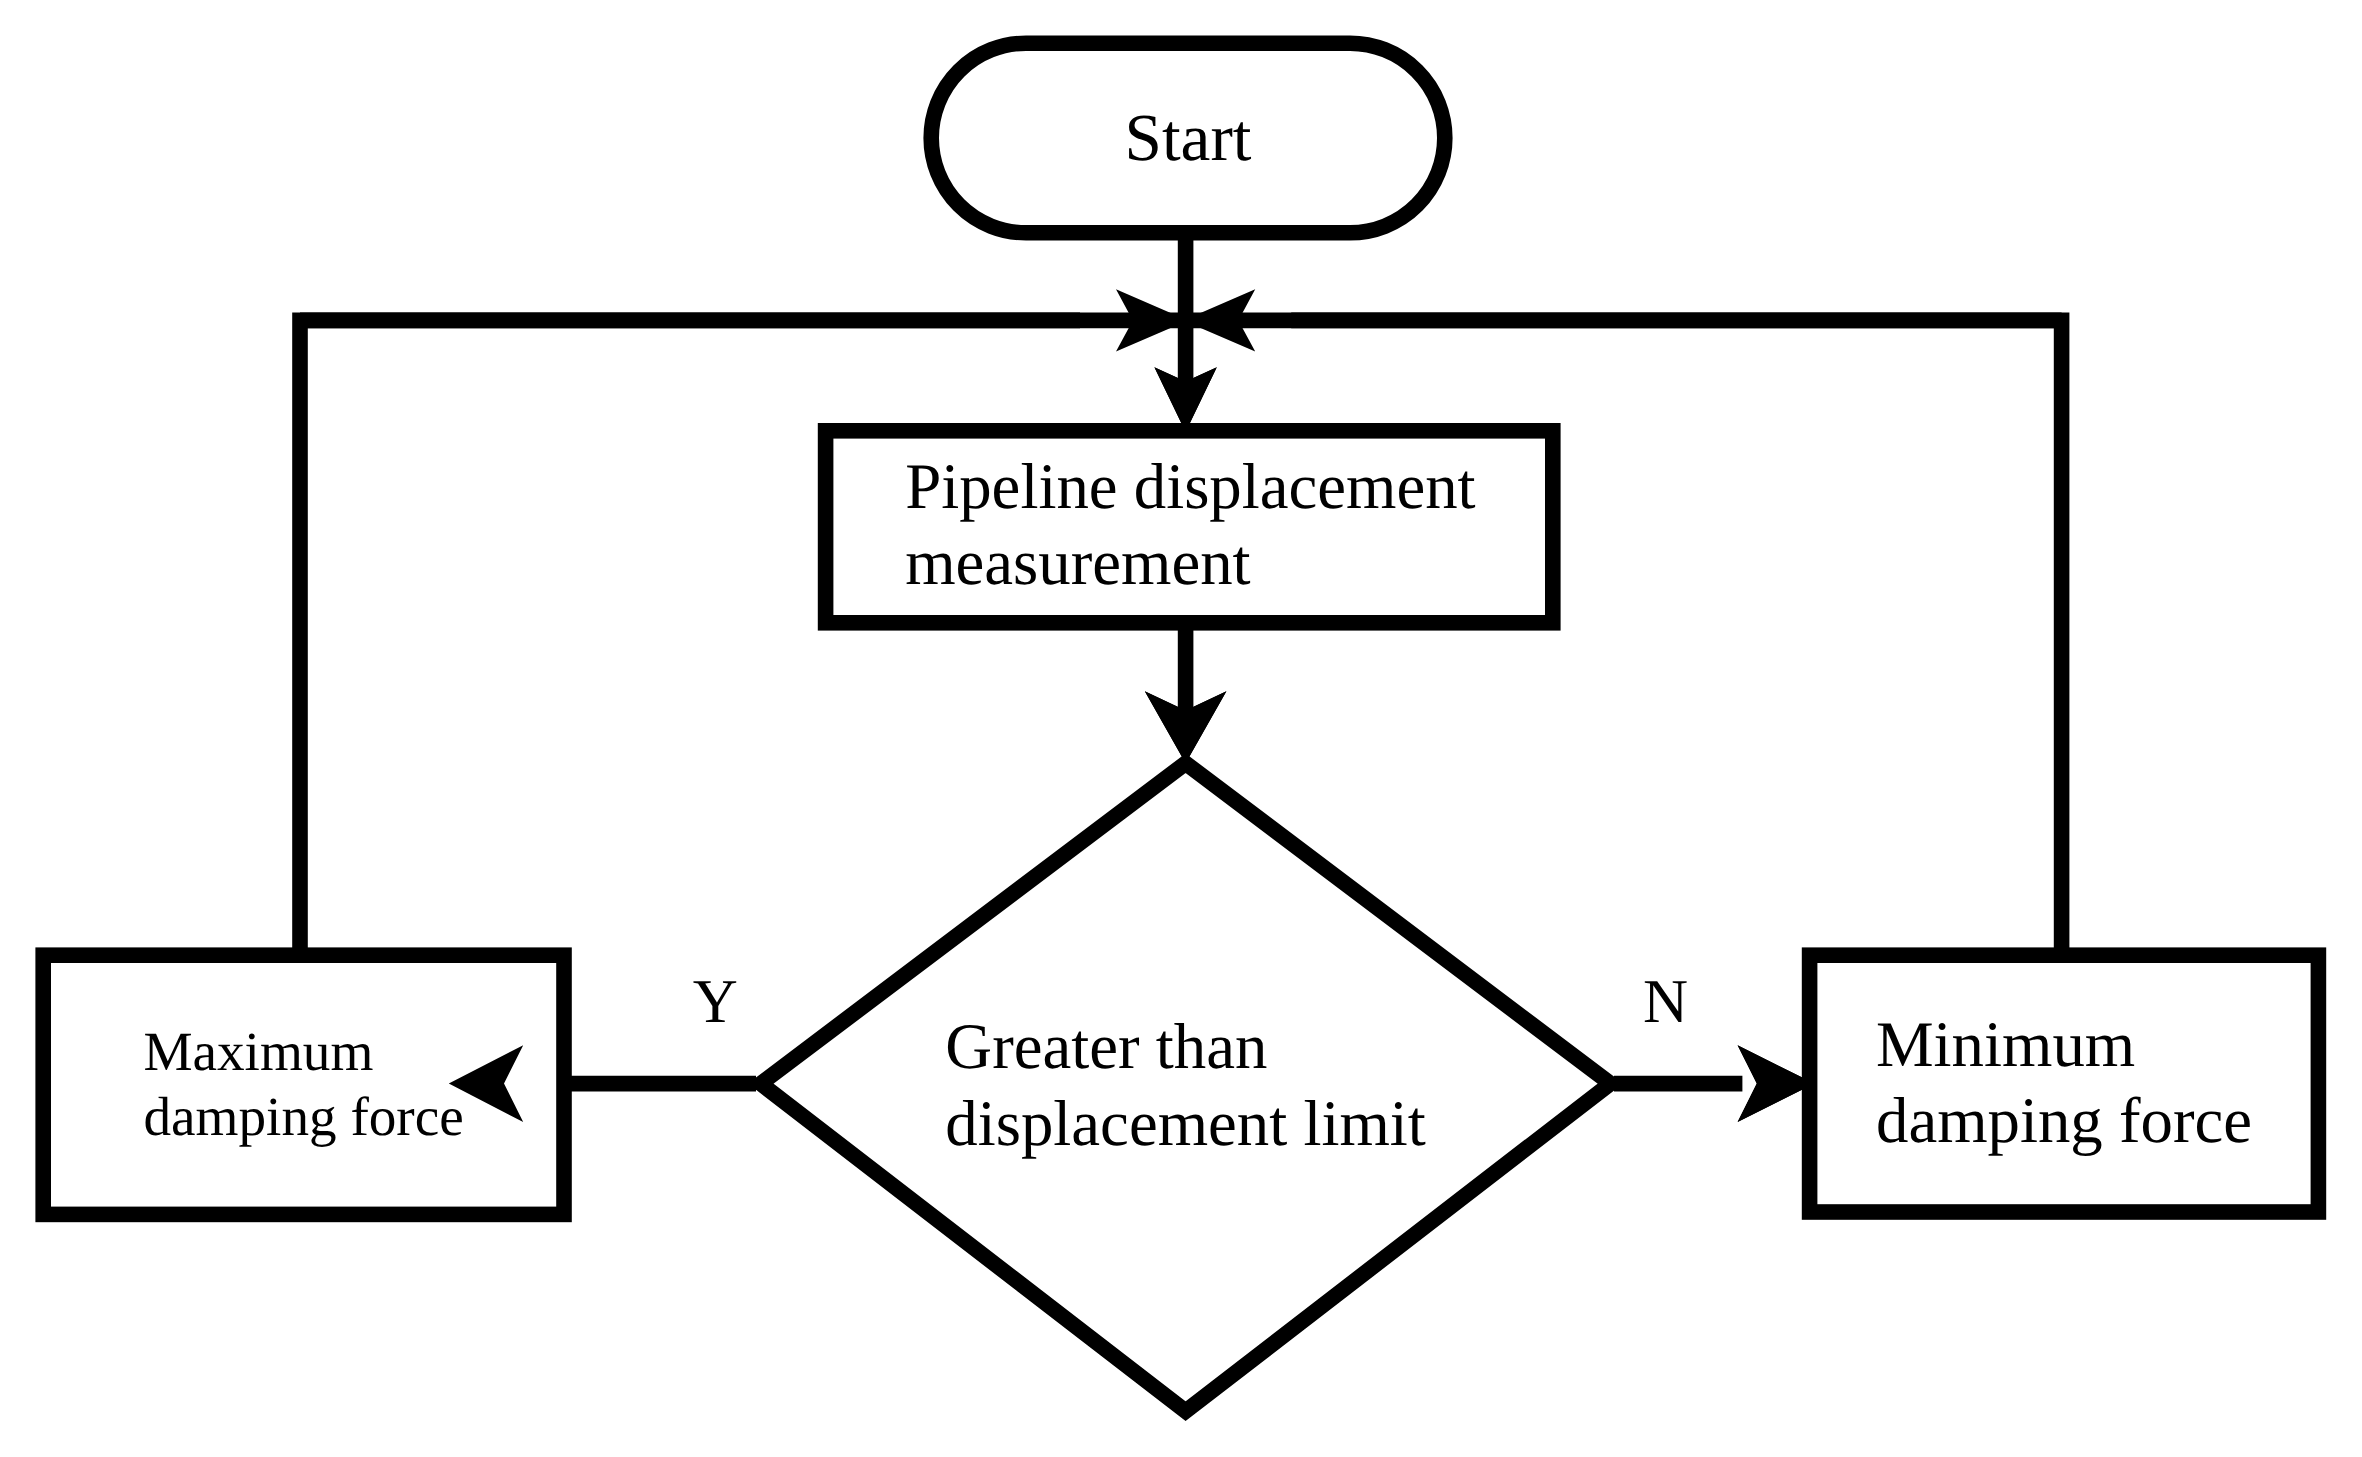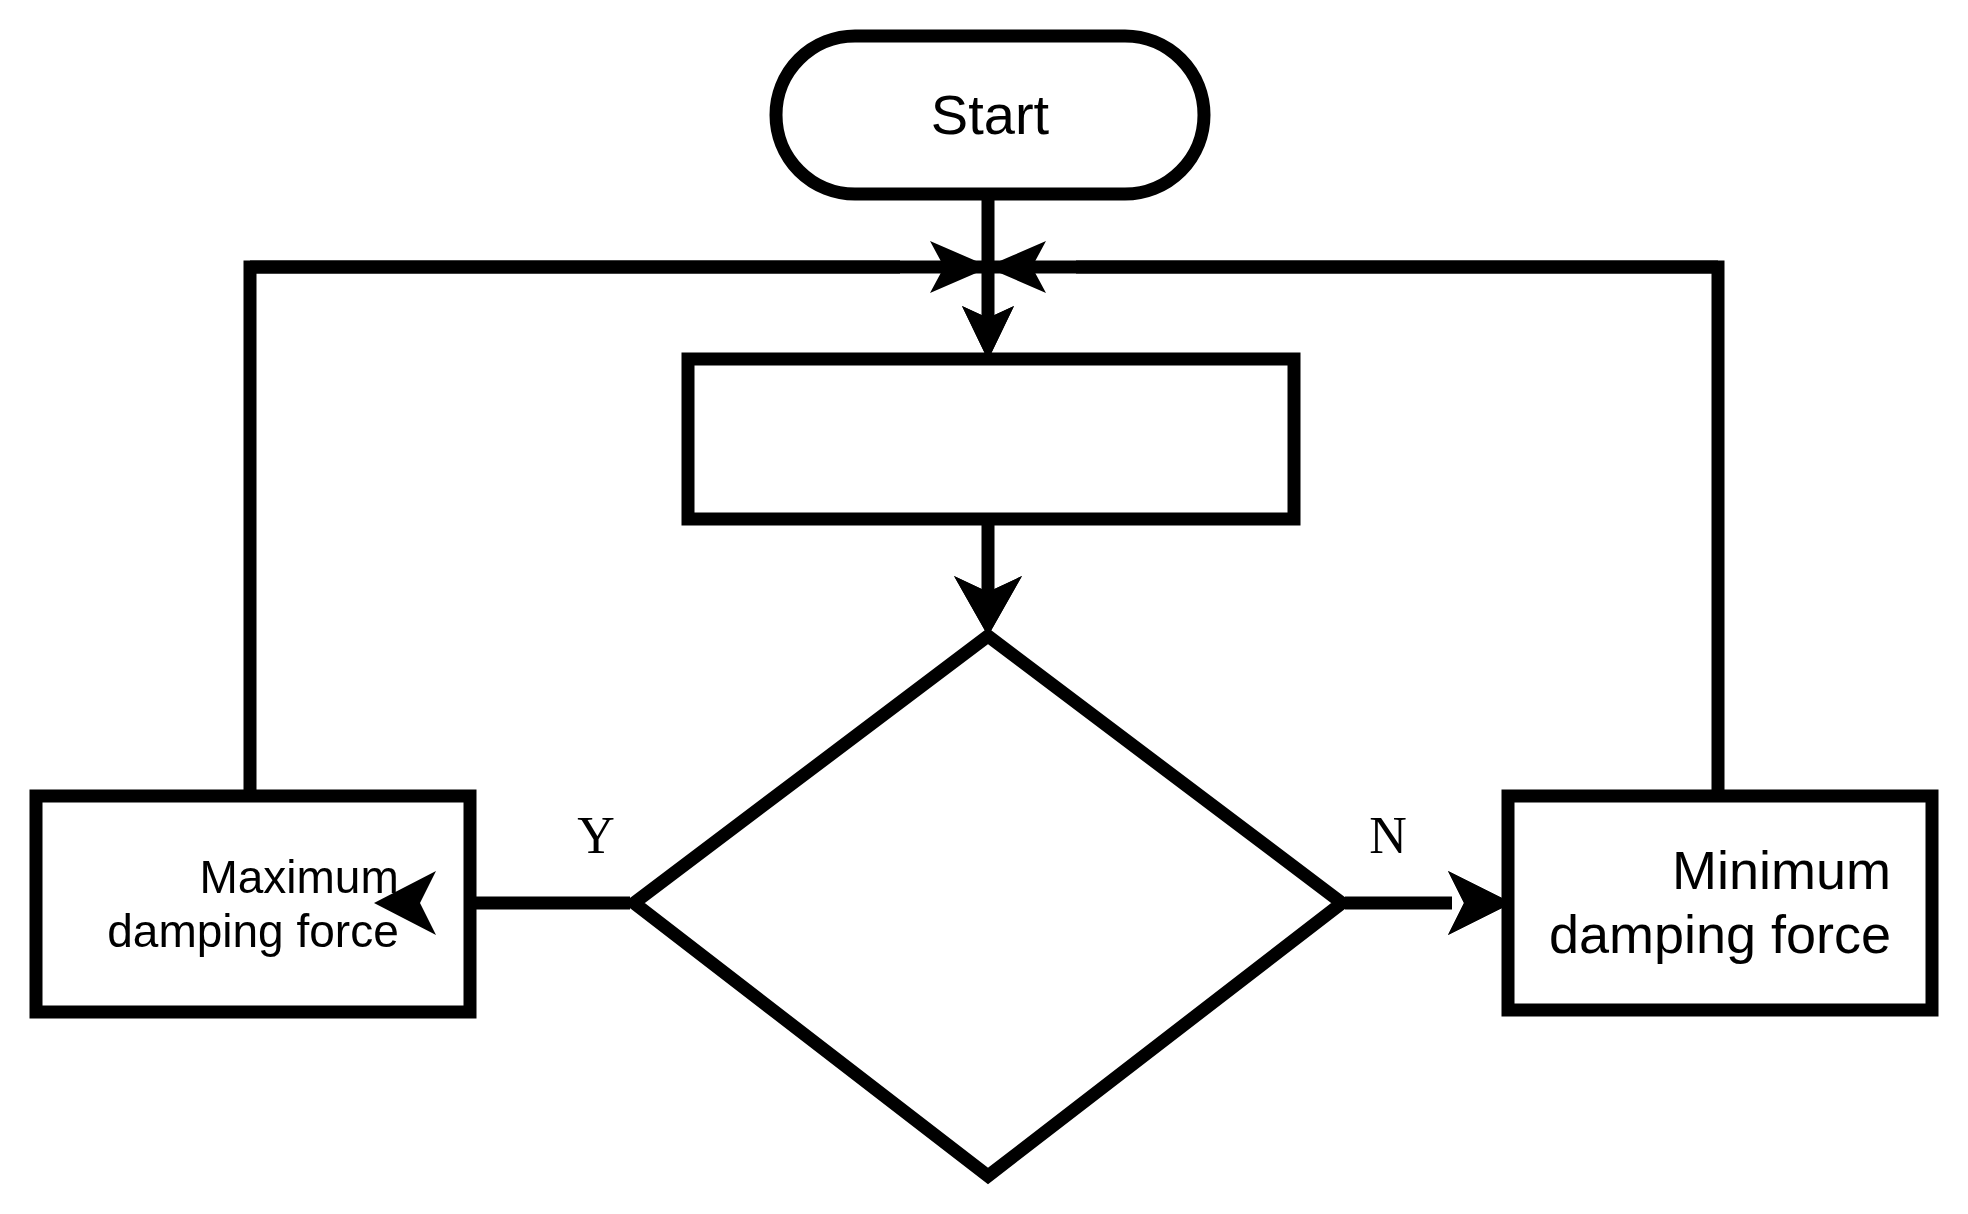--- a/index.html
+++ b/index.html
@@ -24,26 +24,26 @@
     top: 0;
     width: 1968px;
     height: 1214px;
     display: block;
   }
   .node-text {
     position: absolute;
     display: flex;
     align-items: center;
     justify-content: center;
-    text-align: right;
+    text-align: left;
     color: #000000;
     line-height: 1.18;
     white-space: pre-line;
     pointer-events: none;
-    font-family: Liberation Sans, sans-serif;
+    font-family: Liberation Serif, serif;
   }
   #start-label {
     left: 770px;
     top: 30px;
     width: 440px;
     height: 170px;
     font-size: 56px;
   }
   #process-label {
     left: 690px;
@@ -135,21 +135,25 @@
     <rect x="1508" y="796" width="424" height="214" fill="#ffffff" stroke="#000" stroke-width="13"></rect>
 
     <polygon points="374,903 436,871 420,903 436,935" fill="#000"></polygon>
     <polygon points="1512,903 1448,871 1464,903 1448,935" fill="#000"></polygon>
     <polygon points="988,360 962,306 988,318 1014,306" fill="#000"></polygon>
     <polygon points="988,636 954,576 988,592 1022,576" fill="#000"></polygon>
   </svg>
 
   <div class="node-text" id="start-label">Start</div>
 
+  <div class="node-text" id="process-label">Pipeline displacement
+measurement</div>
 
+  <div class="node-text" id="decision-label">Greater than
+displacement limit</div>
 
   <div class="node-text" id="max-label">Maximum
 damping force</div>
 
   <div class="node-text" id="min-label">Minimum
 damping force</div>
 
   <div class="edge-label" id="label-yes">Y</div>
 
   <div class="edge-label" id="label-no">N</div>

